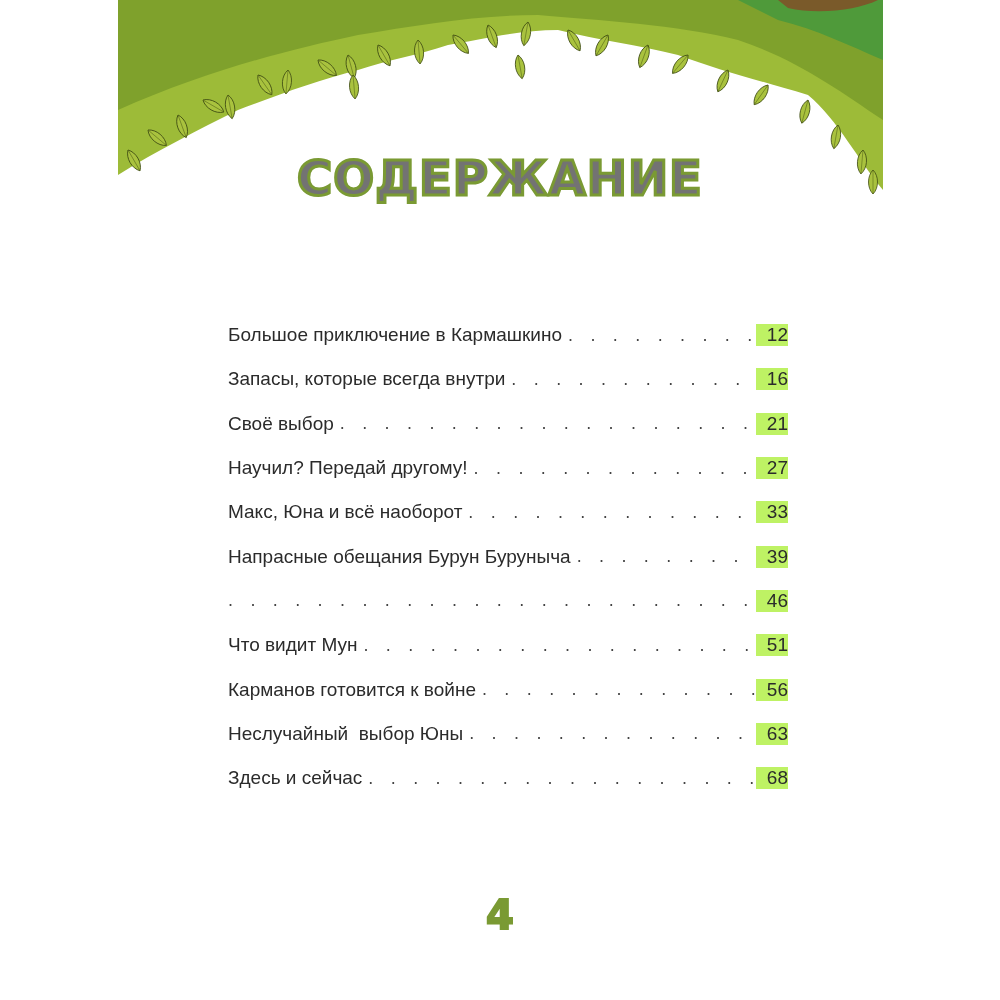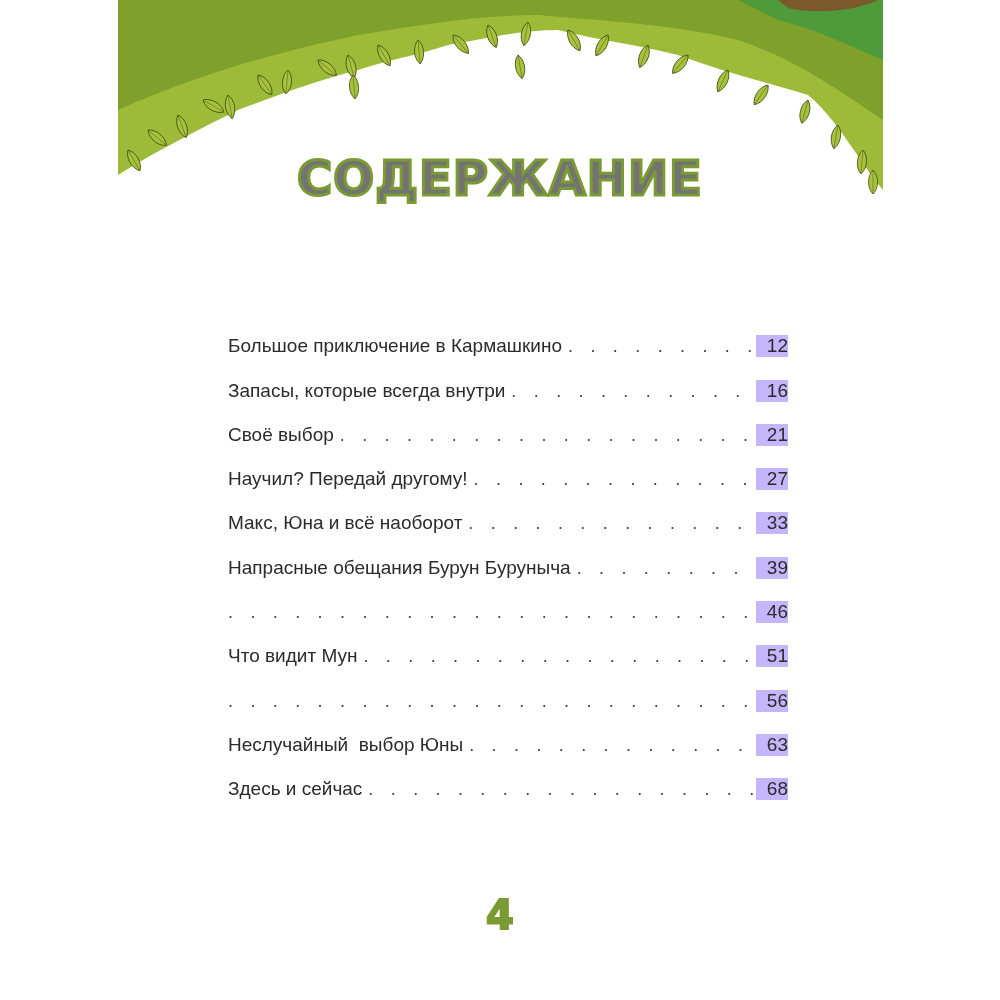--- a/index.html
+++ b/index.html
@@ -3,24 +3,24 @@
 <meta charset="utf-8">
 <style>
   html, body { margin:0; padding:0; background:#ffffff; }
   body { width:1000px; height:1000px; position:relative; overflow:hidden; font-family:"Liberation Sans", sans-serif; }
   .page { position:absolute; left:118px; top:0; width:765px; height:1000px; background:#ffffff; }
   .foliage { position:absolute; left:118px; top:0; width:765px; height:200px; }
   .title { position:absolute; left:0; width:1000px; top:150px; text-align:center;
     font-family:"DejaVu Sans", sans-serif; font-weight:bold; font-size:48px; letter-spacing:1px;
     color:#737373; -webkit-text-stroke:3px #7a9a33; }
   .toc { position:absolute; left:228px; top:313px; width:560px; }
-  .toc-row { position:relative; height:44.3px; display:flex; align-items:flex-end; font-size:19px; color:#2b2b2b; }
+  .toc-row { position:relative; height:44.3px; display:flex; align-items:center; font-size:19px; color:#2b2b2b; }
   .toc-title { background:#fff; padding-right:6px; white-space:pre; position:relative; z-index:1; }
   .toc-dots { flex:1; overflow:hidden; white-space:nowrap; letter-spacing:6.2px; color:#444; font-size:18px; }
-  .toc-page { background:#c4b5fd; padding-left:6px; min-width:26px; text-align:right; }
+  .toc-page { background:#bef264; padding-left:6px; min-width:26px; text-align:right; }
   .page-number { position:absolute; left:0; width:1000px; top:892px; text-align:center;
     font-family:"DejaVu Sans", sans-serif; font-weight:bold; font-size:40px; color:#7a9a33; -webkit-text-stroke:2px #7a9a33; }
 </style>
 </head>
 <body>
 
 <div class="page"></div>
 
 <svg class="foliage" viewBox="0 0 765 200" preserveAspectRatio="none">
   <defs>
@@ -100,20 +100,21 @@
   <div class="toc-row">
     <span class="toc-dots">. . . . . . . . . . . . . . . . . . . . . . . . . . . . . . . . . . . . . . . . .</span>
     <span class="toc-page">46</span>
   </div>
   <div class="toc-row">
     <span class="toc-title">Что видит Мун</span>
     <span class="toc-dots">. . . . . . . . . . . . . . . . . . . . . . . . . . . . . . . . . . . . . . . . .</span>
     <span class="toc-page">51</span>
   </div>
   <div class="toc-row">
+    <span class="toc-title">Карманов готовится к войне</span>
     <span class="toc-dots">. . . . . . . . . . . . . . . . . . . . . . . . . . . . . . . . . . . . . . . . .</span>
     <span class="toc-page">56</span>
   </div>
   <div class="toc-row">
     <span class="toc-title">Неслучайный  выбор Юны</span>
     <span class="toc-dots">. . . . . . . . . . . . . . . . . . . . . . . . . . . . . . . . . . . . . . . . .</span>
     <span class="toc-page">63</span>
   </div>
   <div class="toc-row">
     <span class="toc-title">Здесь и сейчас</span>

